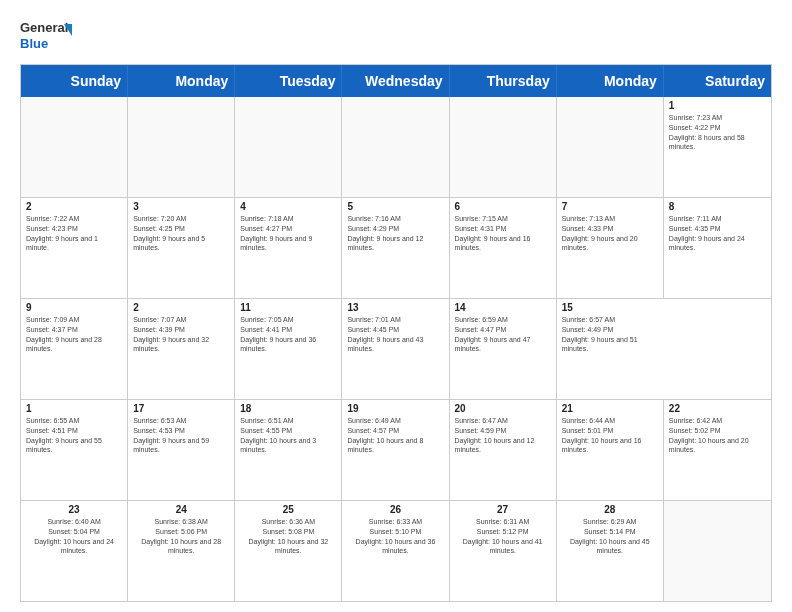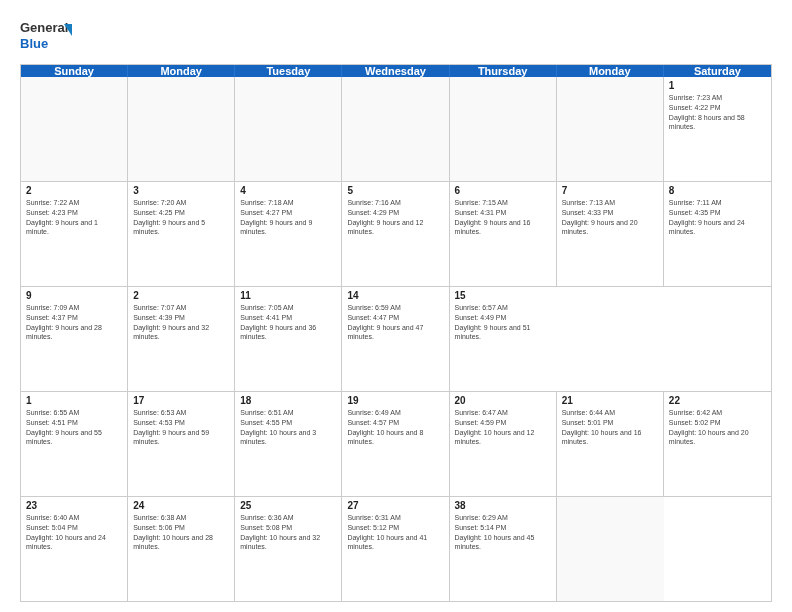--- a/index.html
+++ b/index.html
@@ -47,39 +47,39 @@
       flex-direction: column;
       border: 1px solid #ccc;
     }
     .cal-header-row {
       display: grid;
       grid-template-columns: repeat(7, 1fr);
       background: #1565c0;
     }
     .cal-header-cell {
       color: #fff;
-      font-size: 11px;
+      font-size: 14px;
       font-weight: bold;
-      padding: 0 6px;
-      text-align: center;
+      padding: 8px 6px;
+      text-align: right;
       border-right: 1px solid #2575d0;
     }
     .cal-header-cell:last-child { border-right: none; }
     .cal-body {
       flex: 1;
       display: flex;
       flex-direction: column;
     }
     .cal-row {
       display: grid;
       grid-template-columns: repeat(7, 1fr);
       flex: 1;
       border-bottom: 1px solid #ccc;
     }
-    .cal-row:last-child { border-bottom: none; }
+    .cal-row:last-child { border-bottom: none; text-align: center; }
     .cal-cell {
       border-right: 1px solid #ccc;
       padding: 3px 5px;
       font-size: 7.5px;
       color: #333;
       vertical-align: top;
       min-height: 0;
       background: #fff;
     }
     .cal-cell:last-child { border-right: none; }
@@ -196,20 +196,26 @@
 Sunset: 4:39 PM
 Daylight: 9 hours and 32 minutes.</div>
           </div>
           <div class="cal-cell">
             <div class="day-num">11</div>
             <div class="day-info" style="white-space: pre-line;">Sunrise: 7:05 AM
 Sunset: 4:41 PM
 Daylight: 9 hours and 36 minutes.</div>
           </div>
           <div class="cal-cell">
+            <div class="day-num">13</div>
+            <div class="day-info" style="white-space: pre-line;">Sunrise: 7:01 AM
+Sunset: 4:45 PM
+Daylight: 9 hours and 43 minutes.</div>
+          </div>
+          <div class="cal-cell">
             <div class="day-num">14</div>
             <div class="day-info" style="white-space: pre-line;">Sunrise: 6:59 AM
 Sunset: 4:47 PM
 Daylight: 9 hours and 47 minutes.</div>
           </div>
           <div class="cal-cell">
             <div class="day-num">15</div>
             <div class="day-info" style="white-space: pre-line;">Sunrise: 6:57 AM
 Sunset: 4:49 PM
 Daylight: 9 hours and 51 minutes.</div>
@@ -272,27 +278,33 @@
 Sunset: 5:06 PM
 Daylight: 10 hours and 28 minutes.</div>
           </div>
           <div class="cal-cell">
             <div class="day-num">25</div>
             <div class="day-info" style="white-space: pre-line;">Sunrise: 6:36 AM
 Sunset: 5:08 PM
 Daylight: 10 hours and 32 minutes.</div>
           </div>
           <div class="cal-cell">
+            <div class="day-num">26</div>
+            <div class="day-info" style="white-space: pre-line;">Sunrise: 6:33 AM
+Sunset: 5:10 PM
+Daylight: 10 hours and 36 minutes.</div>
+          </div>
+          <div class="cal-cell">
             <div class="day-num">27</div>
             <div class="day-info" style="white-space: pre-line;">Sunrise: 6:31 AM
 Sunset: 5:12 PM
 Daylight: 10 hours and 41 minutes.</div>
           </div>
           <div class="cal-cell">
-            <div class="day-num">38</div>
+            <div class="day-num">28</div>
             <div class="day-info" style="white-space: pre-line;">Sunrise: 6:29 AM
 Sunset: 5:14 PM
 Daylight: 10 hours and 45 minutes.</div>
           </div>
           <div class="cal-cell empty"></div>
         </div>
       </div>
   </div>
 </div>
 

